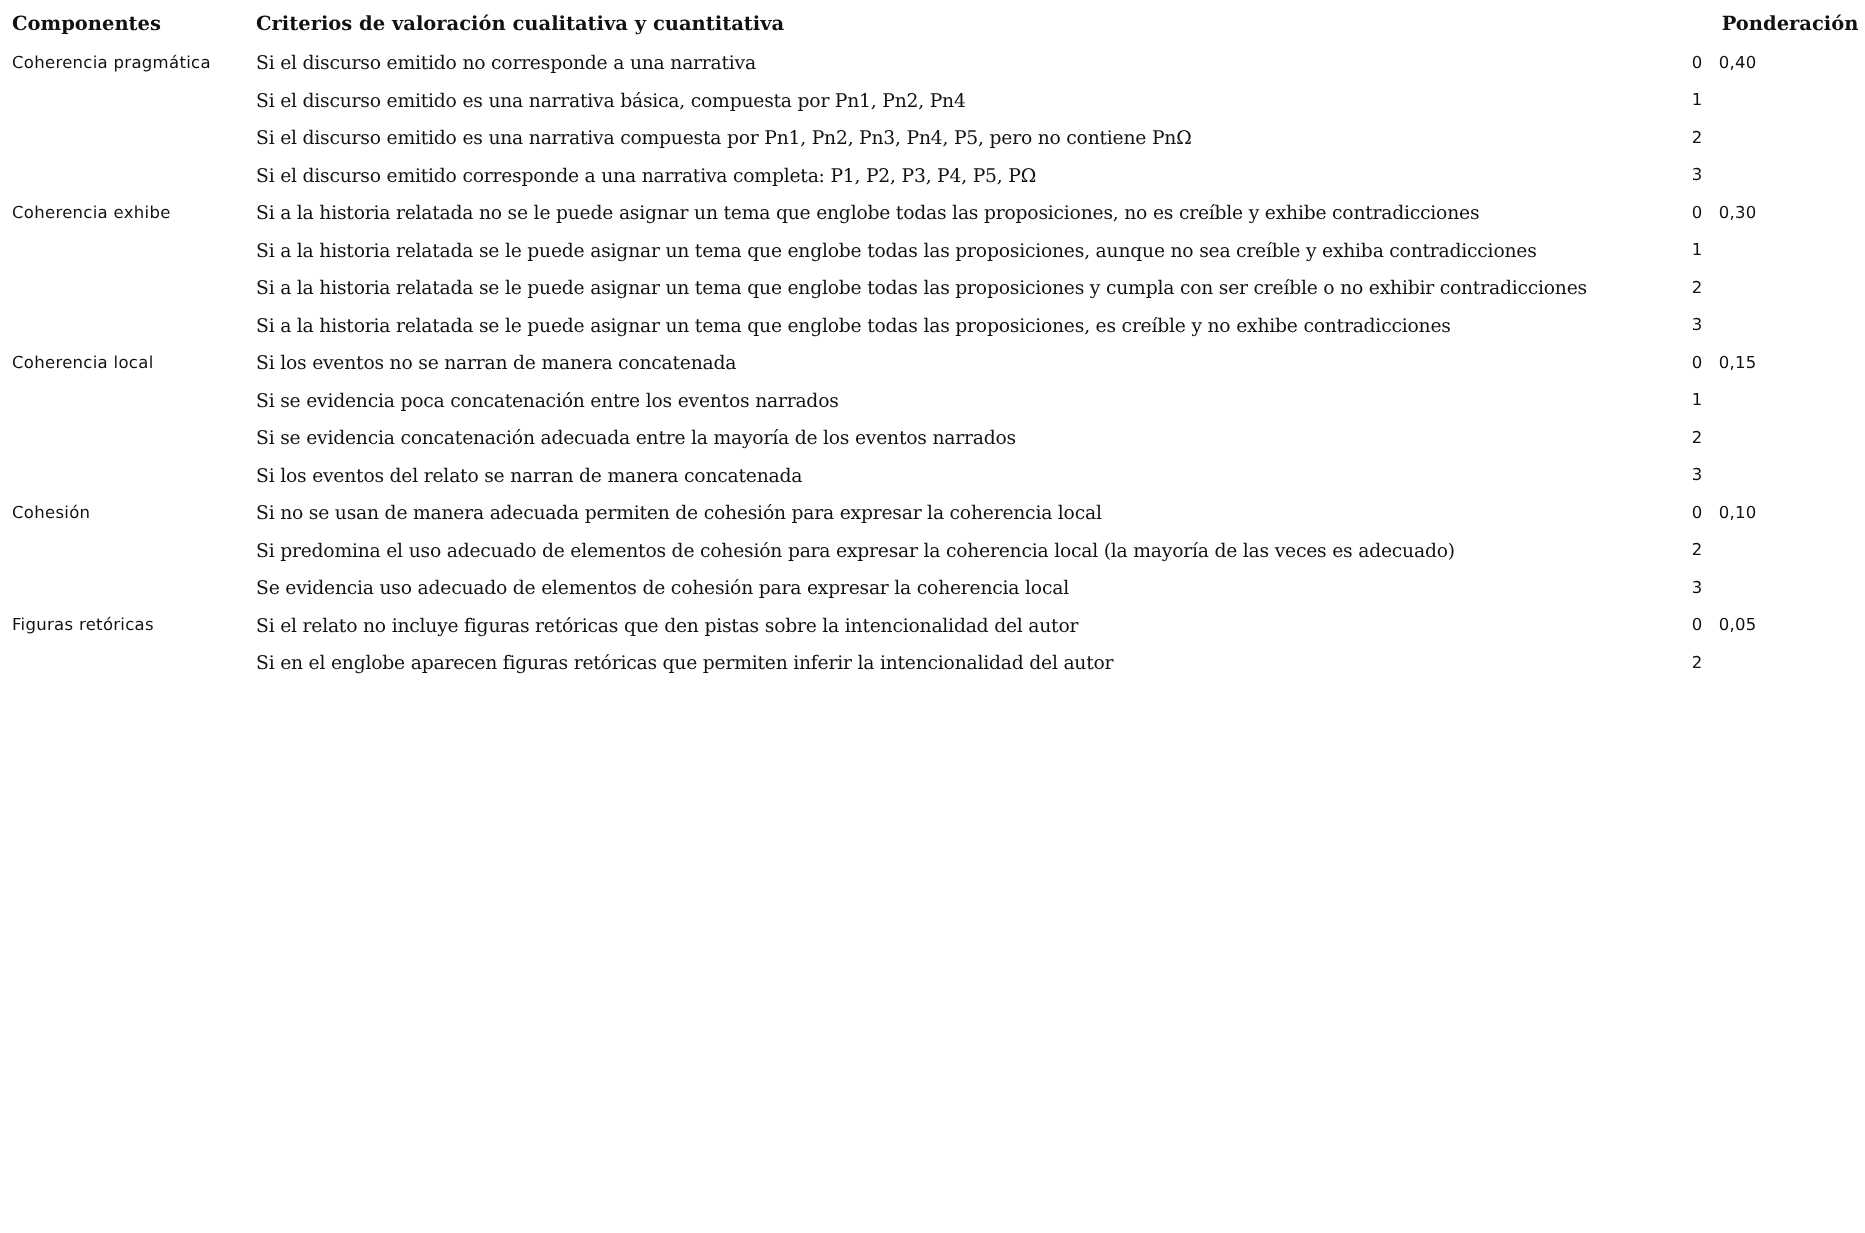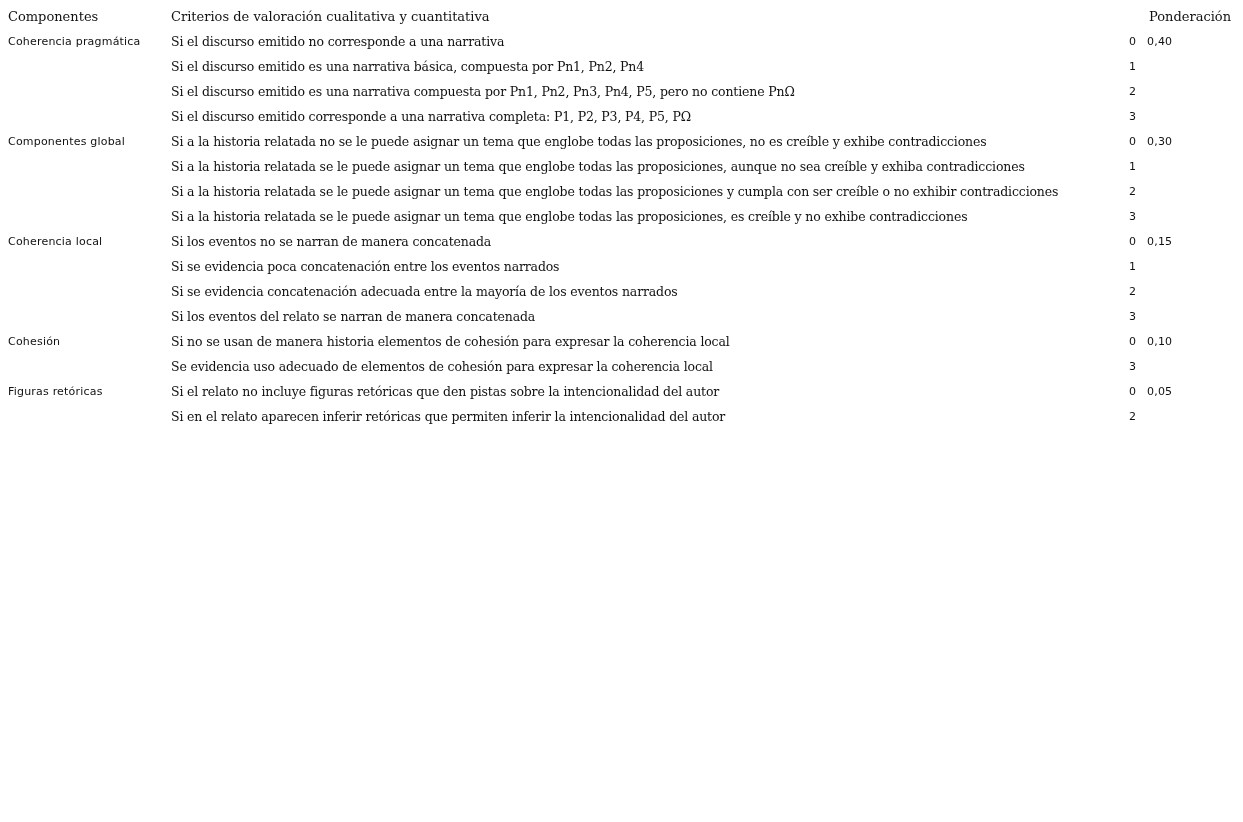--- a/index.html
+++ b/index.html
@@ -23,21 +23,21 @@
     table.rubric th, table.rubric td {
       padding: 0 4px;
       height: 25px;
       line-height: 25px;
       vertical-align: middle;
       text-align: left;
       white-space: nowrap;
       font-weight: normal;
     }
     table.rubric th {
-      font-weight: normal;
+      font-weight: bold;
       height: 24px;
       line-height: 24px;
     }
     .col-comp { width: 155px; }
     .col-crit { width: 950px; }
     .col-score { width: 8px; text-align: left; }
     .col-weight { width: 80px; }
     table.rubric th.col-weight { padding-left: 8px; }
     table.rubric td.col-weight { padding-left: 6px; }
     .thin {
@@ -85,21 +85,21 @@
       <td class="col-weight thin"></td>
     </tr>
     <tr>
       <td class="col-comp thin"></td>
       <td class="col-crit crit-text">Si el discurso emitido corresponde a una narrativa completa: P1, P2, P3, P4, P5, PΩ</td>
       <td class="col-score thin">3</td>
       <td class="col-weight thin"></td>
     </tr>
 
     <tr>
-      <td class="col-comp thin">Componentes global</td>
+      <td class="col-comp thin">Coherencia exhibe</td>
       <td class="col-crit crit-text">Si a la historia relatada no se le puede asignar un tema que englobe todas las proposiciones, no es creíble y exhibe contradicciones</td>
       <td class="col-score thin">0</td>
       <td class="col-weight thin">0,30</td>
     </tr>
     <tr>
       <td class="col-comp thin"></td>
       <td class="col-crit crit-text">Si a la historia relatada se le puede asignar un tema que englobe todas las proposiciones, aunque no sea creíble y exhiba contradicciones</td>
       <td class="col-score thin">1</td>
       <td class="col-weight thin"></td>
     </tr>
@@ -136,37 +136,43 @@
     </tr>
     <tr>
       <td class="col-comp thin"></td>
       <td class="col-crit crit-text">Si los eventos del relato se narran de manera concatenada</td>
       <td class="col-score thin">3</td>
       <td class="col-weight thin"></td>
     </tr>
 
     <tr>
       <td class="col-comp thin">Cohesión</td>
-      <td class="col-crit crit-text">Si no se usan de manera historia elementos de cohesión para expresar la coherencia local</td>
+      <td class="col-crit crit-text">Si no se usan de manera adecuada permiten de cohesión para expresar la coherencia local</td>
       <td class="col-score thin">0</td>
       <td class="col-weight thin">0,10</td>
+    </tr>
+    <tr>
+      <td class="col-comp thin"></td>
+      <td class="col-crit crit-text">Si predomina el uso adecuado de elementos de cohesión para expresar la coherencia local (la mayoría de las veces es adecuado)</td>
+      <td class="col-score thin">2</td>
+      <td class="col-weight thin"></td>
     </tr>
     <tr>
       <td class="col-comp thin"></td>
       <td class="col-crit crit-text">Se evidencia uso adecuado de elementos de cohesión para expresar la coherencia local</td>
       <td class="col-score thin">3</td>
       <td class="col-weight thin"></td>
     </tr>
 
     <tr>
       <td class="col-comp thin">Figuras retóricas</td>
       <td class="col-crit crit-text">Si el relato no incluye figuras retóricas que den pistas sobre la intencionalidad del autor</td>
       <td class="col-score thin">0</td>
       <td class="col-weight thin">0,05</td>
     </tr>
     <tr>
       <td class="col-comp thin"></td>
-      <td class="col-crit crit-text">Si en el relato aparecen inferir retóricas que permiten inferir la intencionalidad del autor</td>
+      <td class="col-crit crit-text">Si en el englobe aparecen figuras retóricas que permiten inferir la intencionalidad del autor</td>
       <td class="col-score thin">2</td>
       <td class="col-weight thin"></td>
     </tr>
   </tbody>
 </table>
 
 </body></html>

